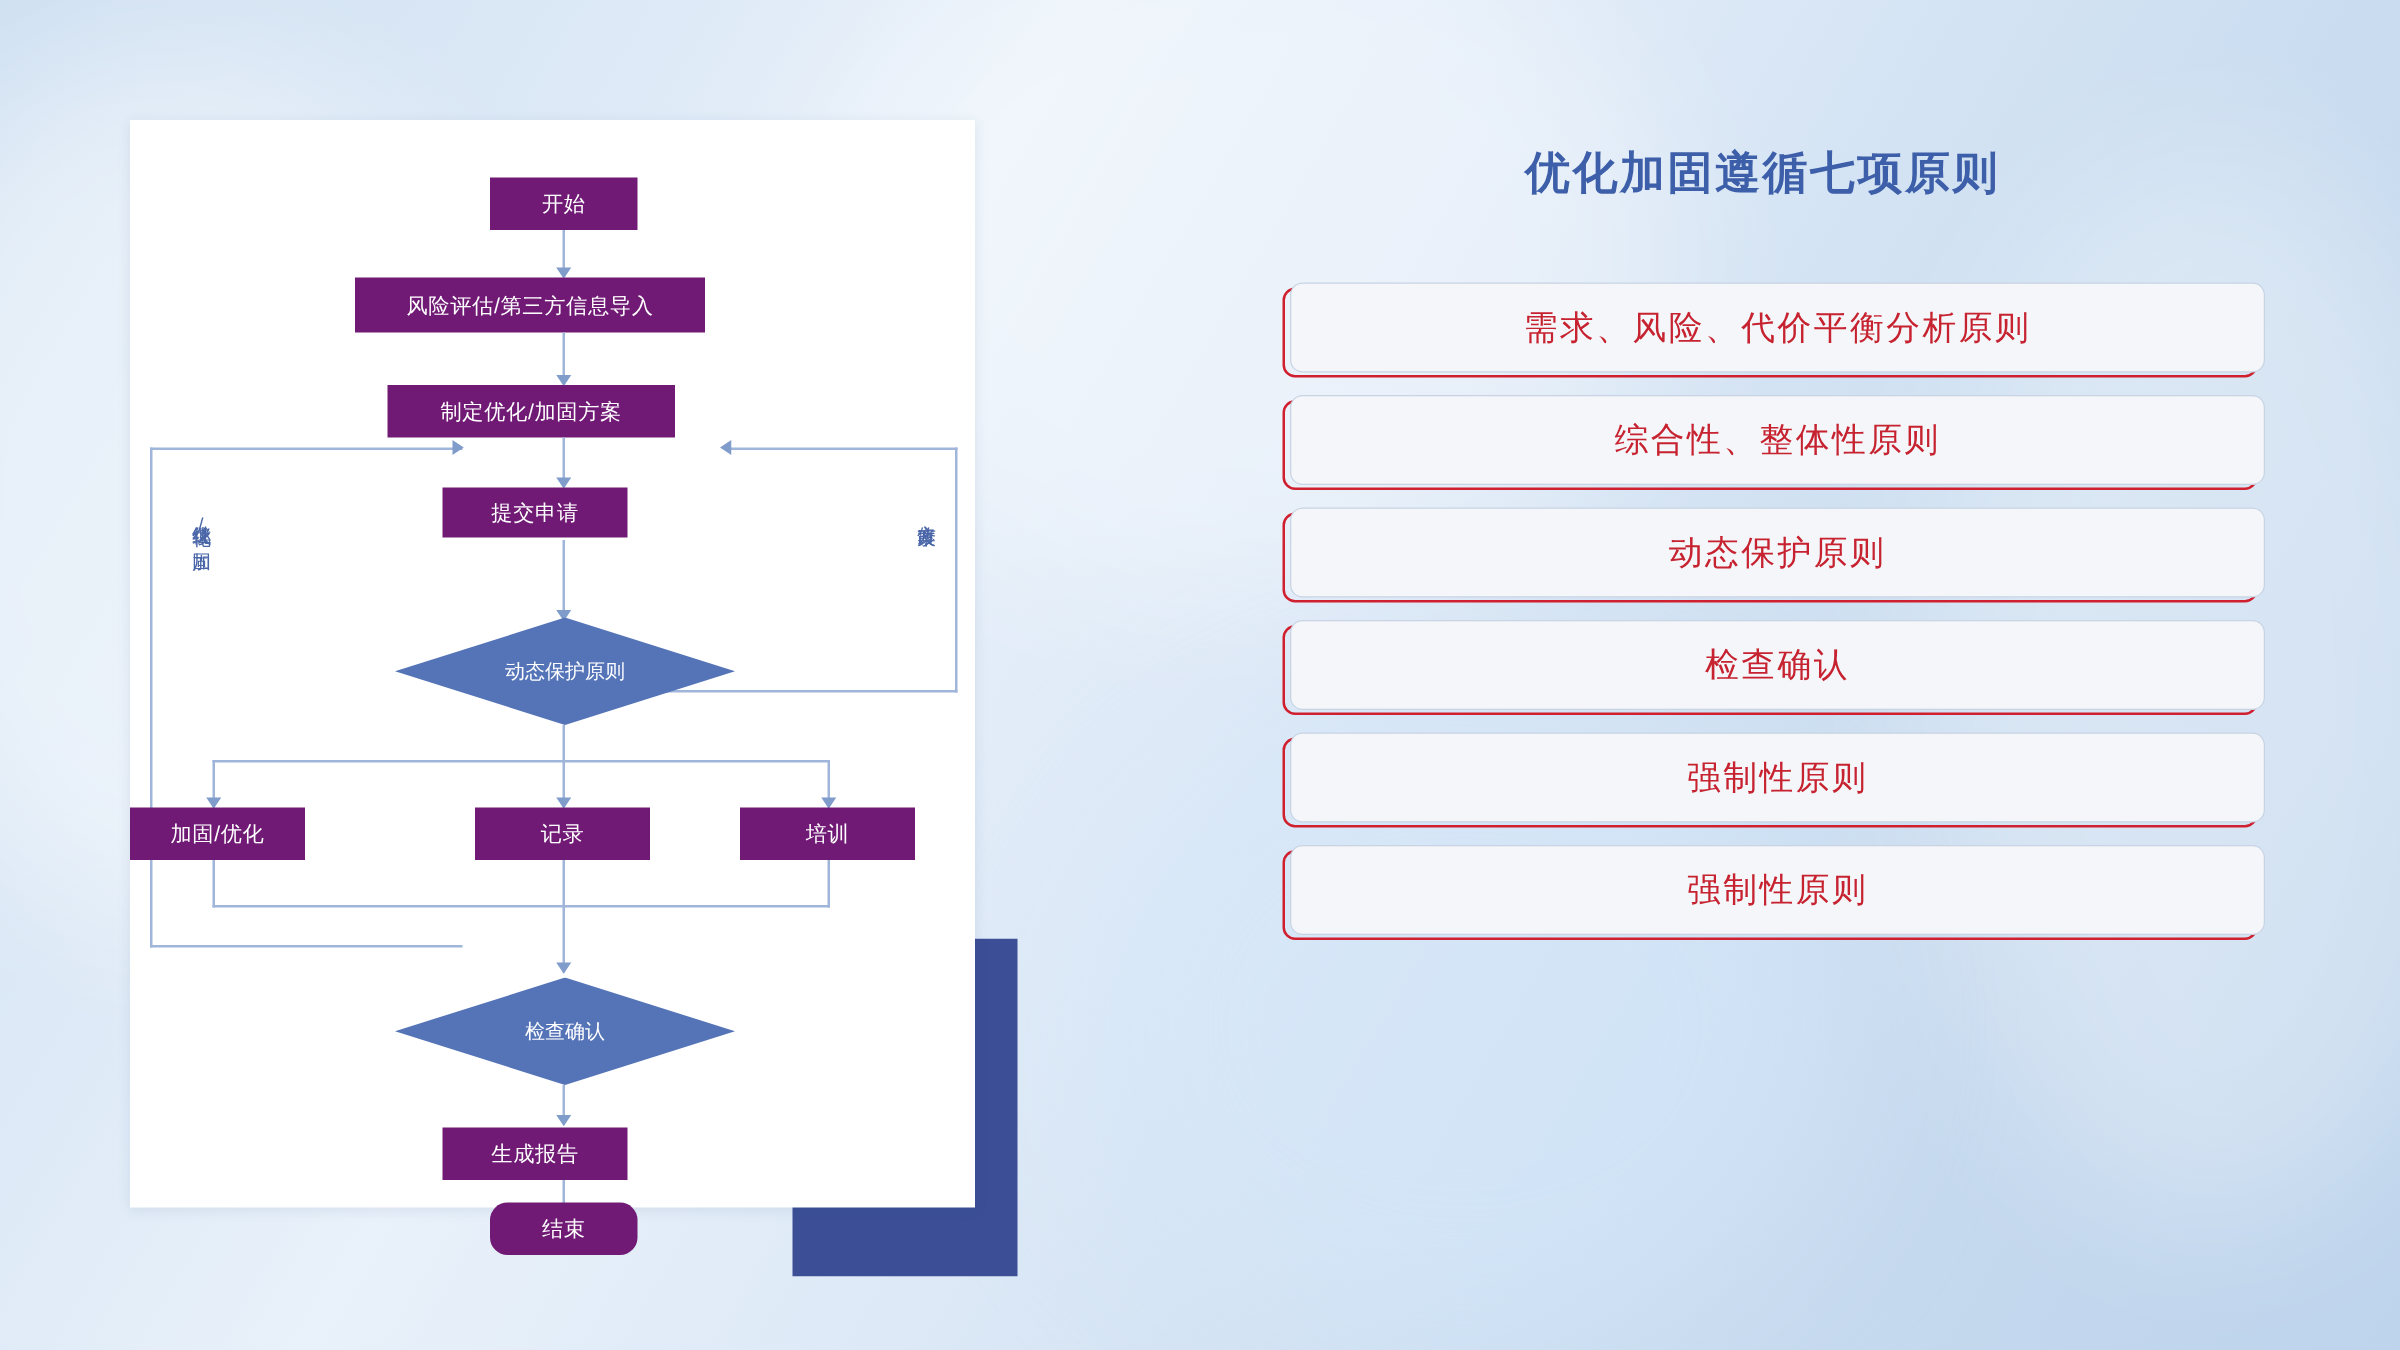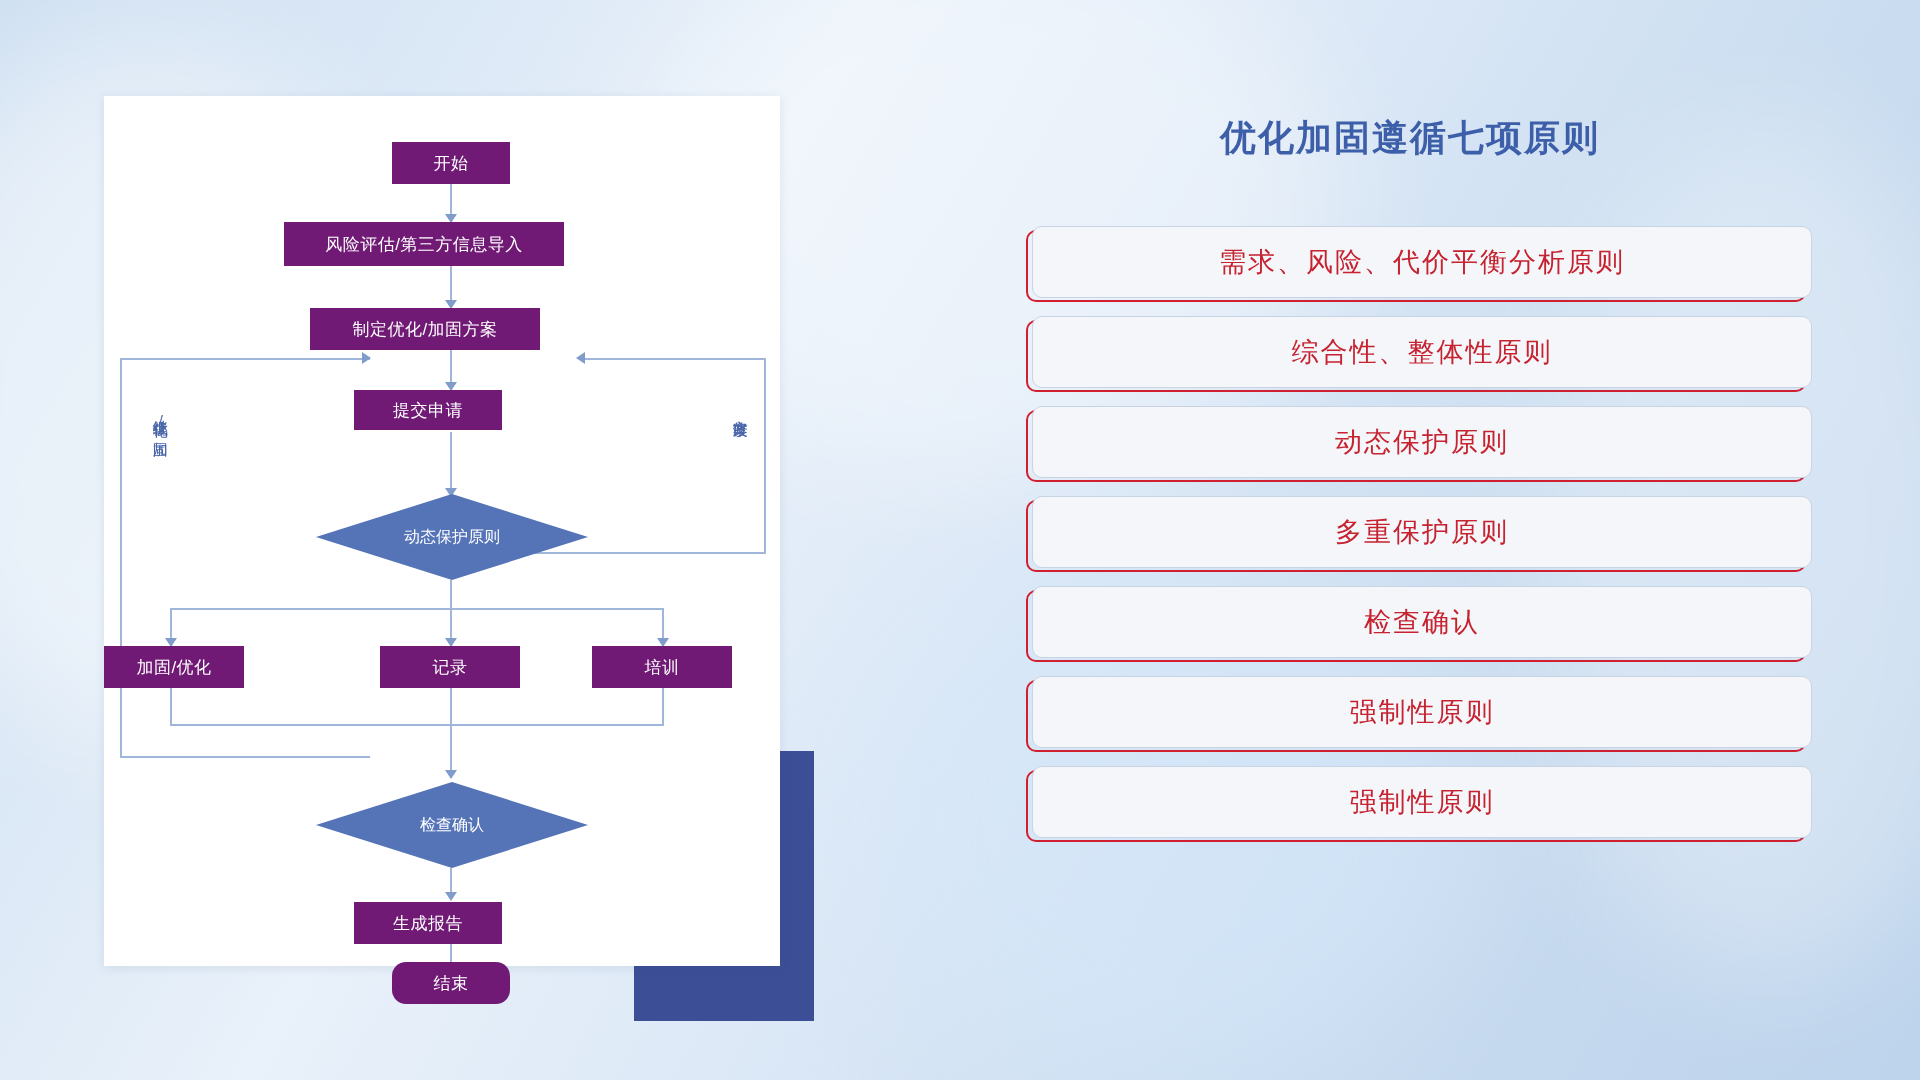--- a/index.html
+++ b/index.html
@@ -284,24 +284,20 @@
     <div class="principle-item">
       <div class="principle-accent"></div>
       <div class="principle-box">综合性、整体性原则</div>
     </div>
 
     <div class="principle-item">
       <div class="principle-accent"></div>
       <div class="principle-box">动态保护原则</div>
     </div>
 
-    <div class="principle-item">
-      <div class="principle-accent"></div>
-      <div class="principle-box">多重保护原则</div>
-    </div>
 
     <div class="principle-item">
       <div class="principle-accent"></div>
       <div class="principle-box">检查确认</div>
     </div>
 
     <div class="principle-item">
       <div class="principle-accent"></div>
       <div class="principle-box">强制性原则</div>
     </div>

